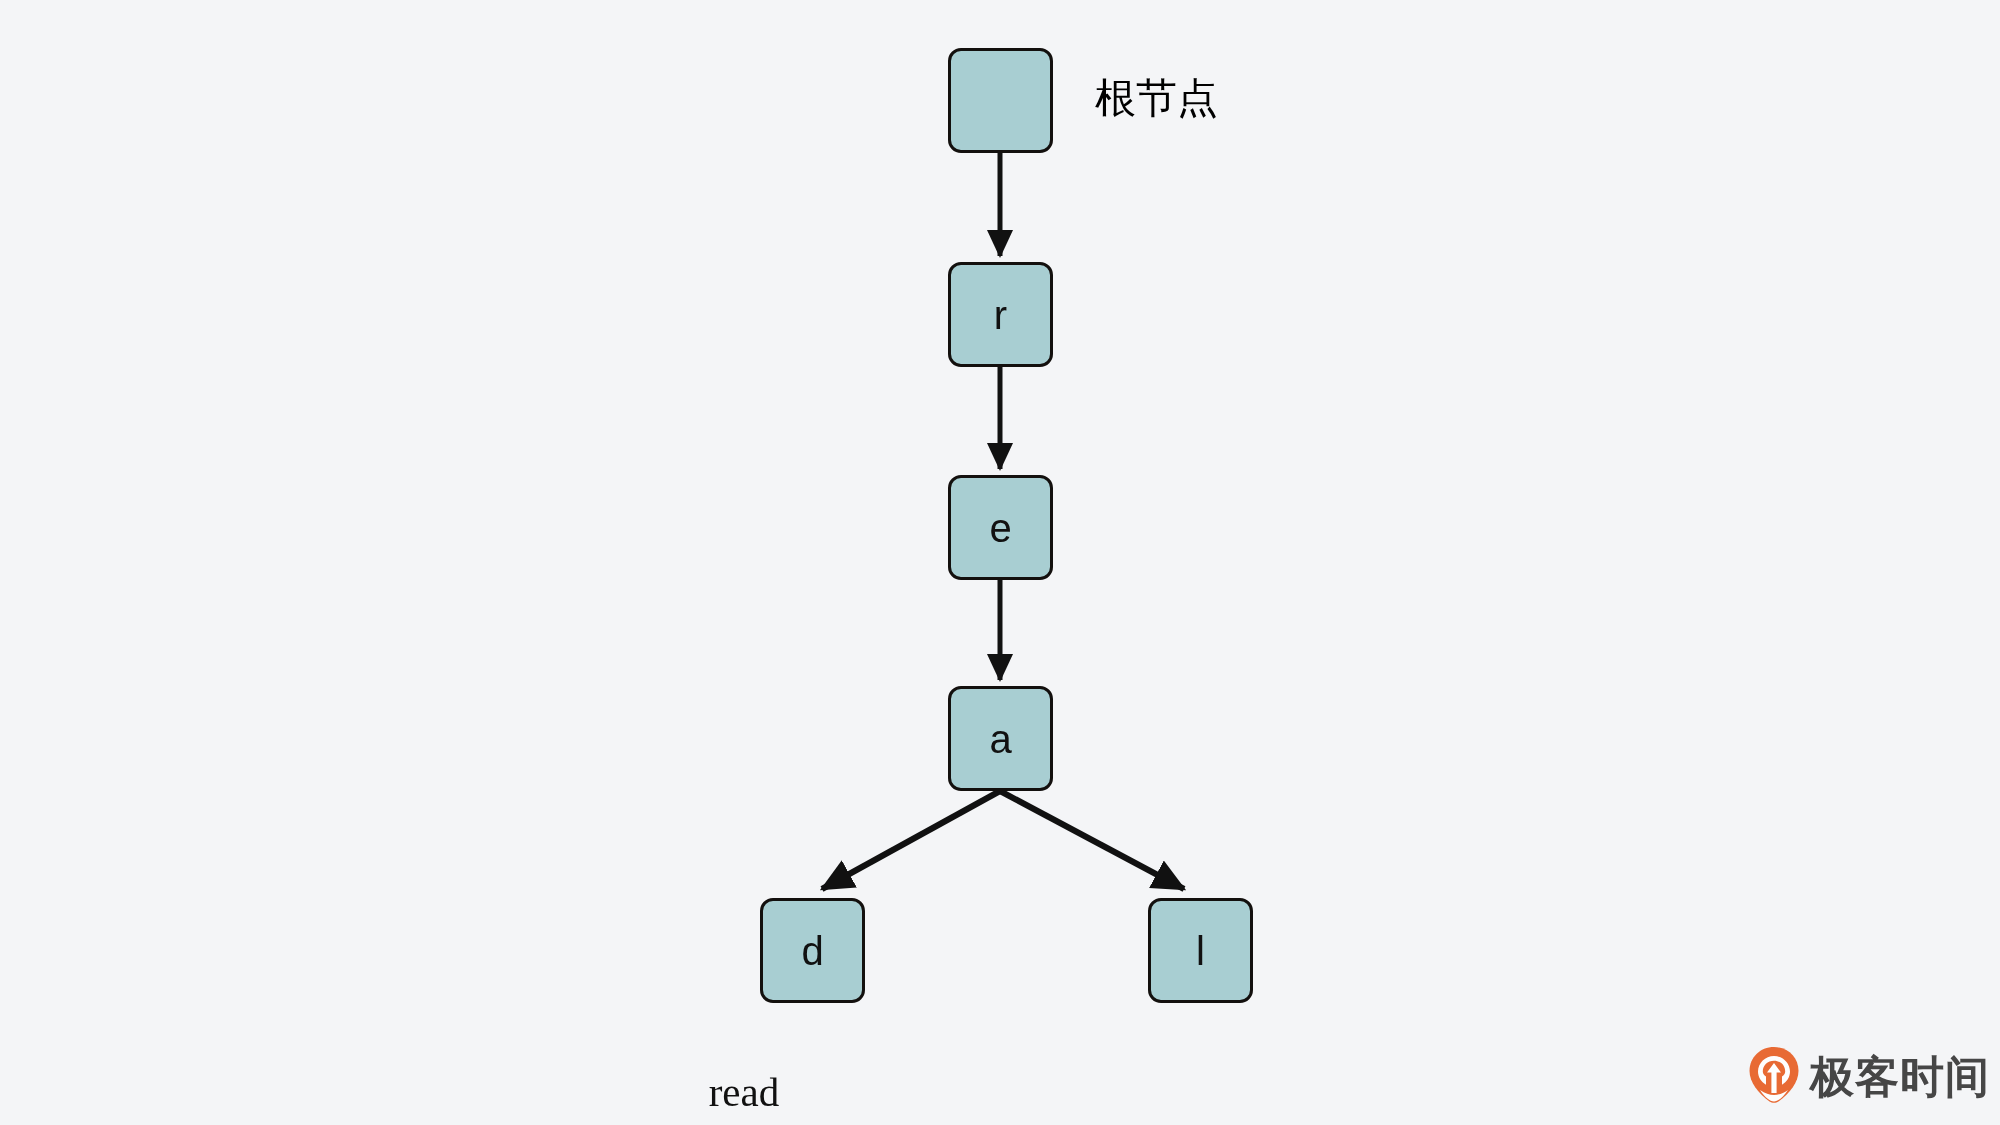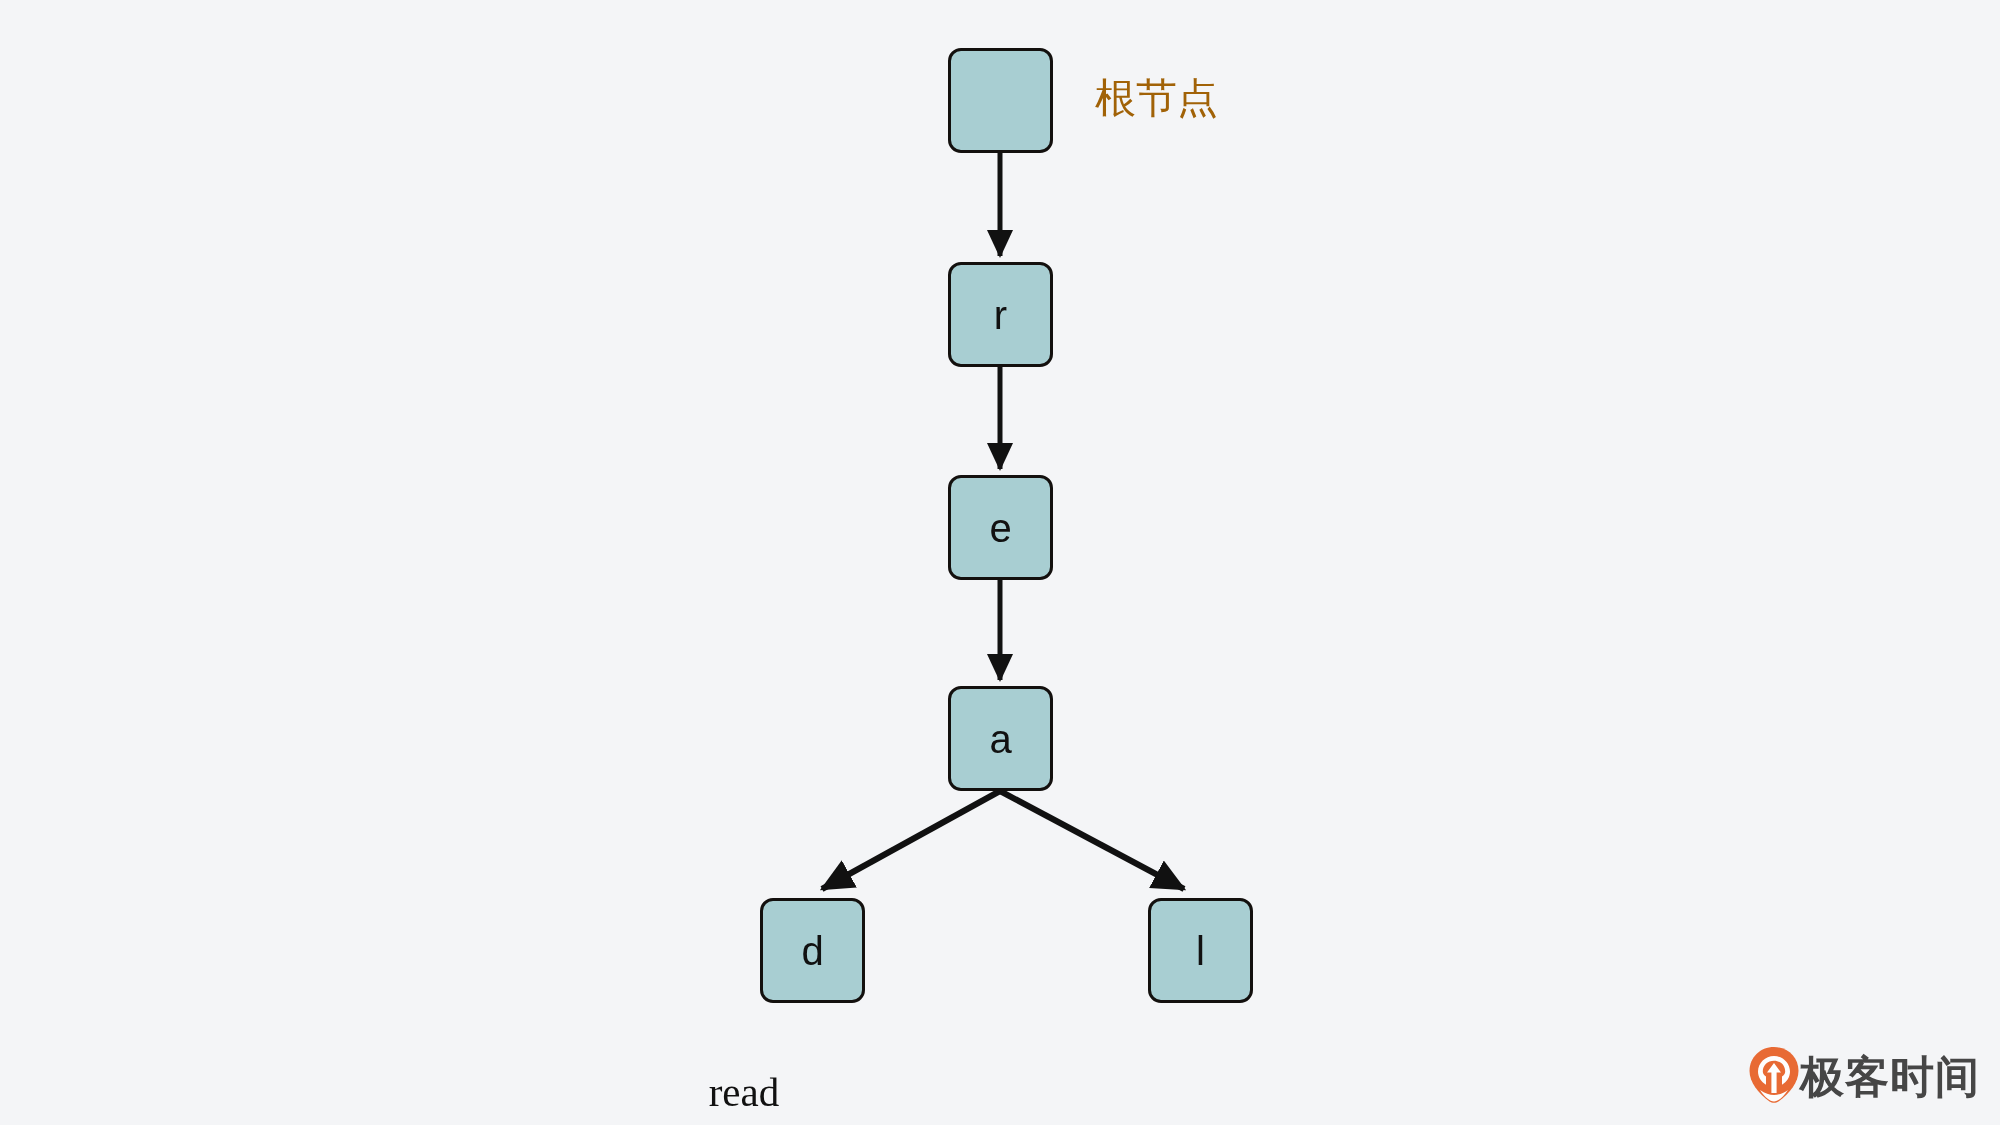--- a/index.html
+++ b/index.html
@@ -43,21 +43,21 @@
   .node-label {
     font-size: 40px;
     line-height: 1;
     color: #111111;
     font-family: "Liberation Sans", "DejaVu Sans", sans-serif;
   }
   .annotation {
     position: absolute;
     font-size: 41px;
     line-height: 1;
-    color: #a16207;
+    color: #000000;
     white-space: nowrap;
     font-family: "DejaVu Sans", "Liberation Sans", sans-serif;
     z-index: 4;
   }
   .word-label {
     position: absolute;
     font-size: 41px;
     line-height: 1;
     color: #111111;
     white-space: nowrap;
@@ -65,20 +65,21 @@
     font-family: Liberation Serif, serif;
     z-index: 4;
     margin-top: 48px;
   }
   #watermark {
     position: absolute;
     left: 1748px;
     top: 1046px;
     display: flex;
     align-items: center;
+    gap: 10px;
     z-index: 5;
     opacity: 0.95;
   }
   #watermark .wm-text {
     font-size: 44px;
     line-height: 1;
     letter-spacing: 1px;
     color: #3d3d3d;
     font-family: "DejaVu Sans", "Liberation Sans", sans-serif;
     font-weight: bold;

